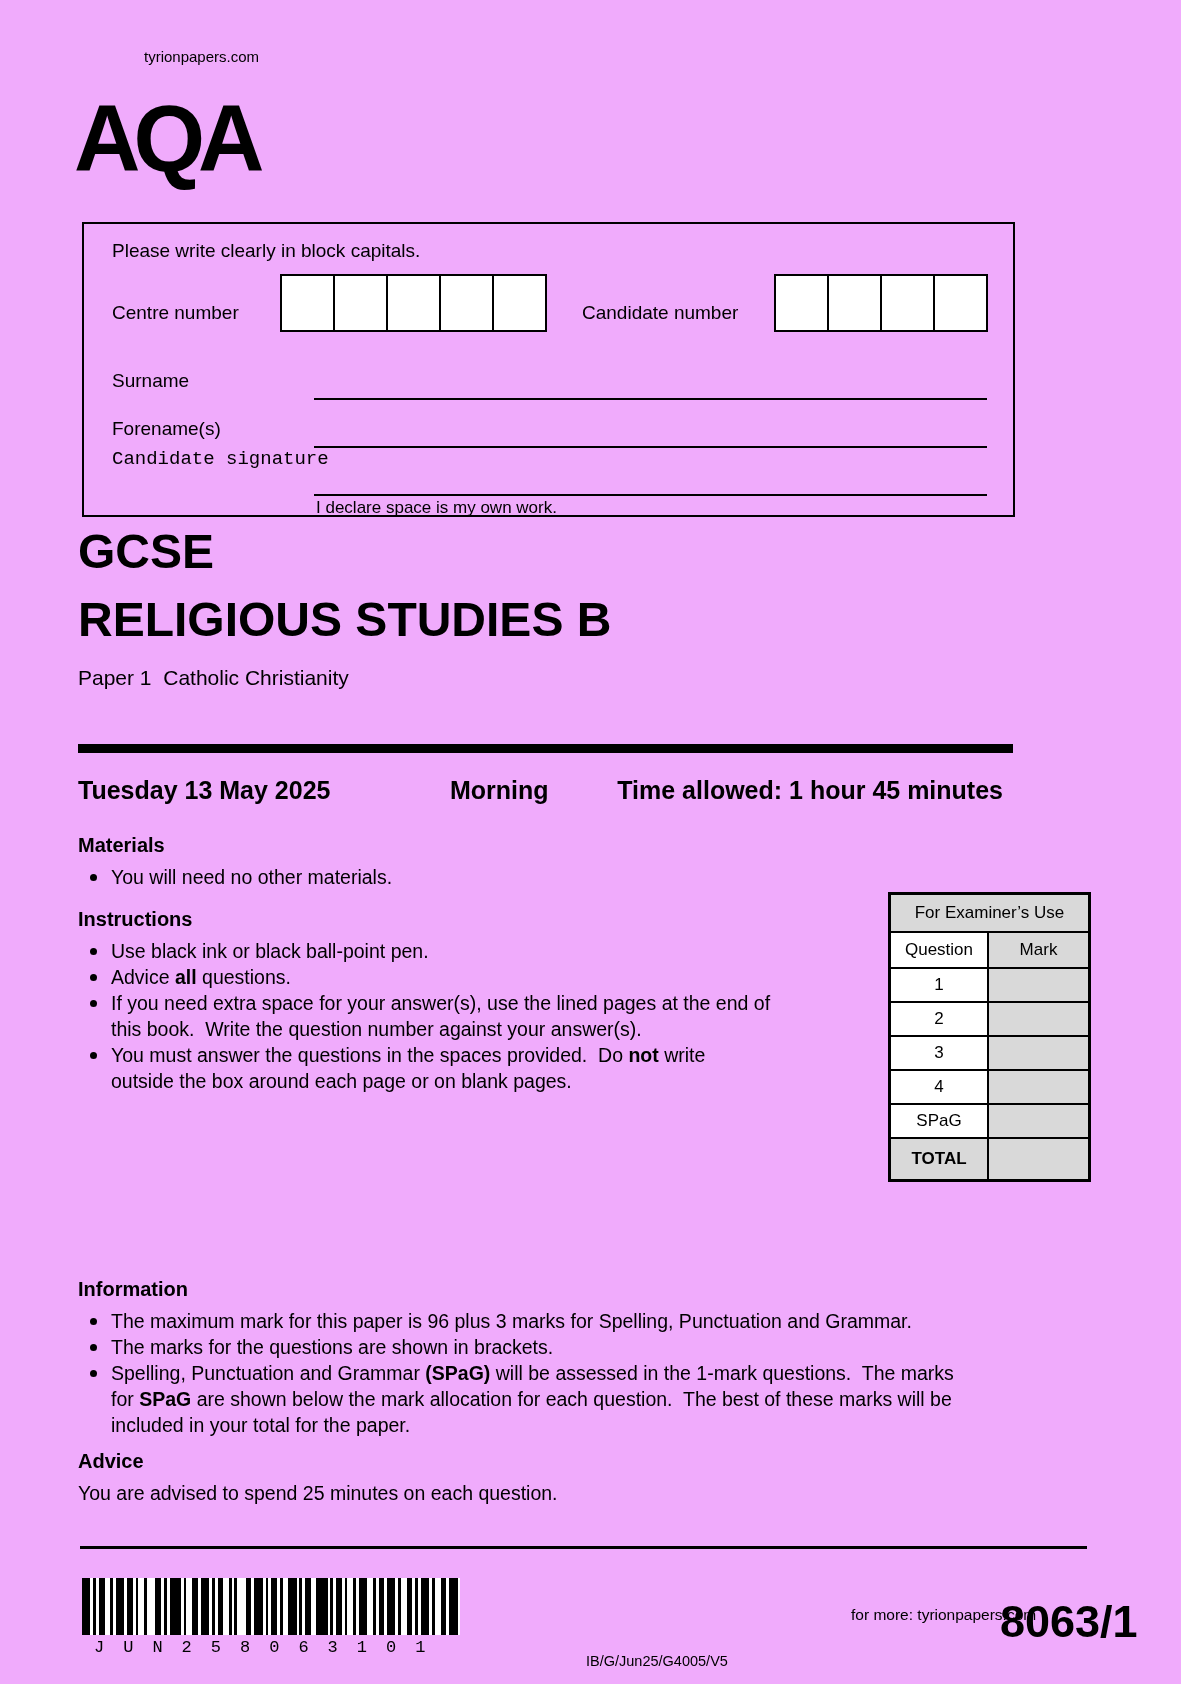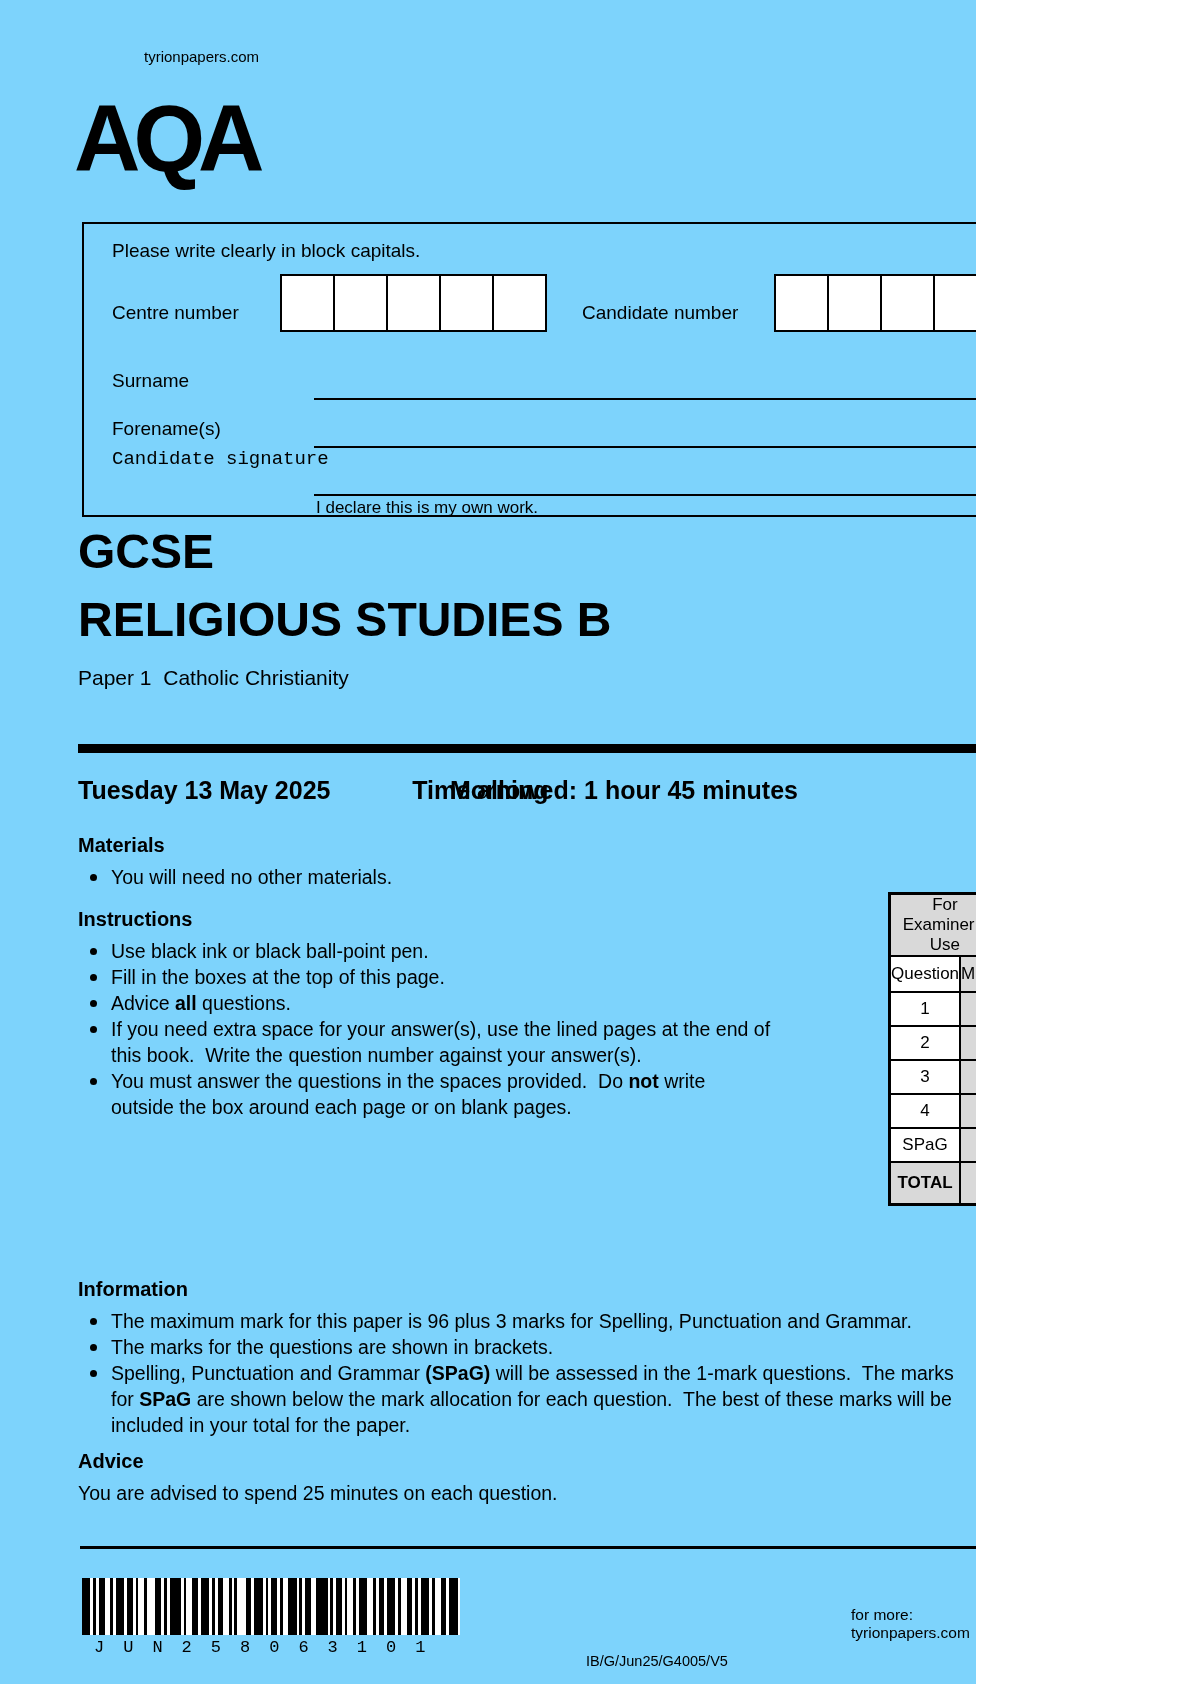--- a/index.html
+++ b/index.html
@@ -1,16 +1,16 @@
 <!DOCTYPE html>
 <html style="--shade: #d9d9d9;"><head>
 <meta charset="utf-8">
 <style>
   html,body{margin:0;padding:0;background:#fff;}
-  .page{position:relative;width:976px;height:1684px;background:#7dd3fc;color:#000;
+  .page{position:relative;width:1181px;height:1684px;background:#f0abfc;color:#000;
         font-family:"Liberation Sans",sans-serif;overflow:hidden;}
   .abs{position:absolute;}
 
   .site-url{left:144px;top:48px;font-size:15px;}
   .aqa-logo{left:74px;top:92px;font-size:92px;font-weight:900;letter-spacing:-7px;
             line-height:1;transform:scaleY(1.02);}
 
   
   .candidate-box{left:82px;top:222px;width:929px;height:291px;border:2px solid #000;}
   .cb-instruction{position:absolute;left:28px;top:16px;font-size:19px;}
@@ -102,21 +102,21 @@
 
     <span class="cb-label" style="left:28px;top:146px;">Surname</span>
     <div class="w-line" style="left:230px;top:174px;width:673px;"></div>
 
     <span class="cb-label" style="left:28px;top:194px;">Forename(s)</span>
     <div class="w-line" style="left:230px;top:222px;width:673px;"></div>
 
     <span class="cb-label" style="left:28px;top:224px;font-family:Liberation Mono, monospace;">Candidate signature</span>
     <div class="w-line" style="left:230px;top:270px;width:673px;"></div>
 
-    <div class="declaration" style="left:232px;top:274px;">I declare this is my own work.</div>
+    <div class="declaration" style="left:232px;top:274px;">I declare space is my own work.</div>
   </div>
 
   <div class="abs t-qual">GCSE</div>
   <div class="abs t-subject">RELIGIOUS STUDIES B</div>
   <div class="abs t-paper">Paper 1  Catholic Christianity</div>
 
   <div class="abs thick-rule"></div>
 
   <div class="abs session s-date">Tuesday 13 May 2025</div>
   <div class="abs session s-ampm">Morning</div>
@@ -126,21 +126,20 @@
     <h3>Materials</h3>
     <ul>
         <li><span>You will need no other materials.</span></li>
       </ul>
   </div>
 
   <div class="abs section sec-instructions">
     <h3>Instructions</h3>
     <ul>
         <li><span>Use black ink or black ball-point pen.</span></li>
-        <li><span>Fill in the boxes at the top of this page.</span></li>
         <li><span>Advice </span><span class="seg-b">all</span><span> questions.</span></li>
         <li><span>If you need extra space for your answer(s), use the lined pages at the end of</span><br><span>this book.  Write the question number against your answer(s).</span></li>
         <li><span>You must answer the questions in the spaces provided.  Do </span><span class="seg-b">not</span><span> write</span><br><span>outside the box around each page or on blank pages.</span></li>
       </ul>
   </div>
 
   <div class="abs section sec-information">
     <h3>Information</h3>
     <ul>
         <li><span>The maximum mark for this paper is 96 plus 3 marks for Spelling, Punctuation and Grammar.</span></li>

